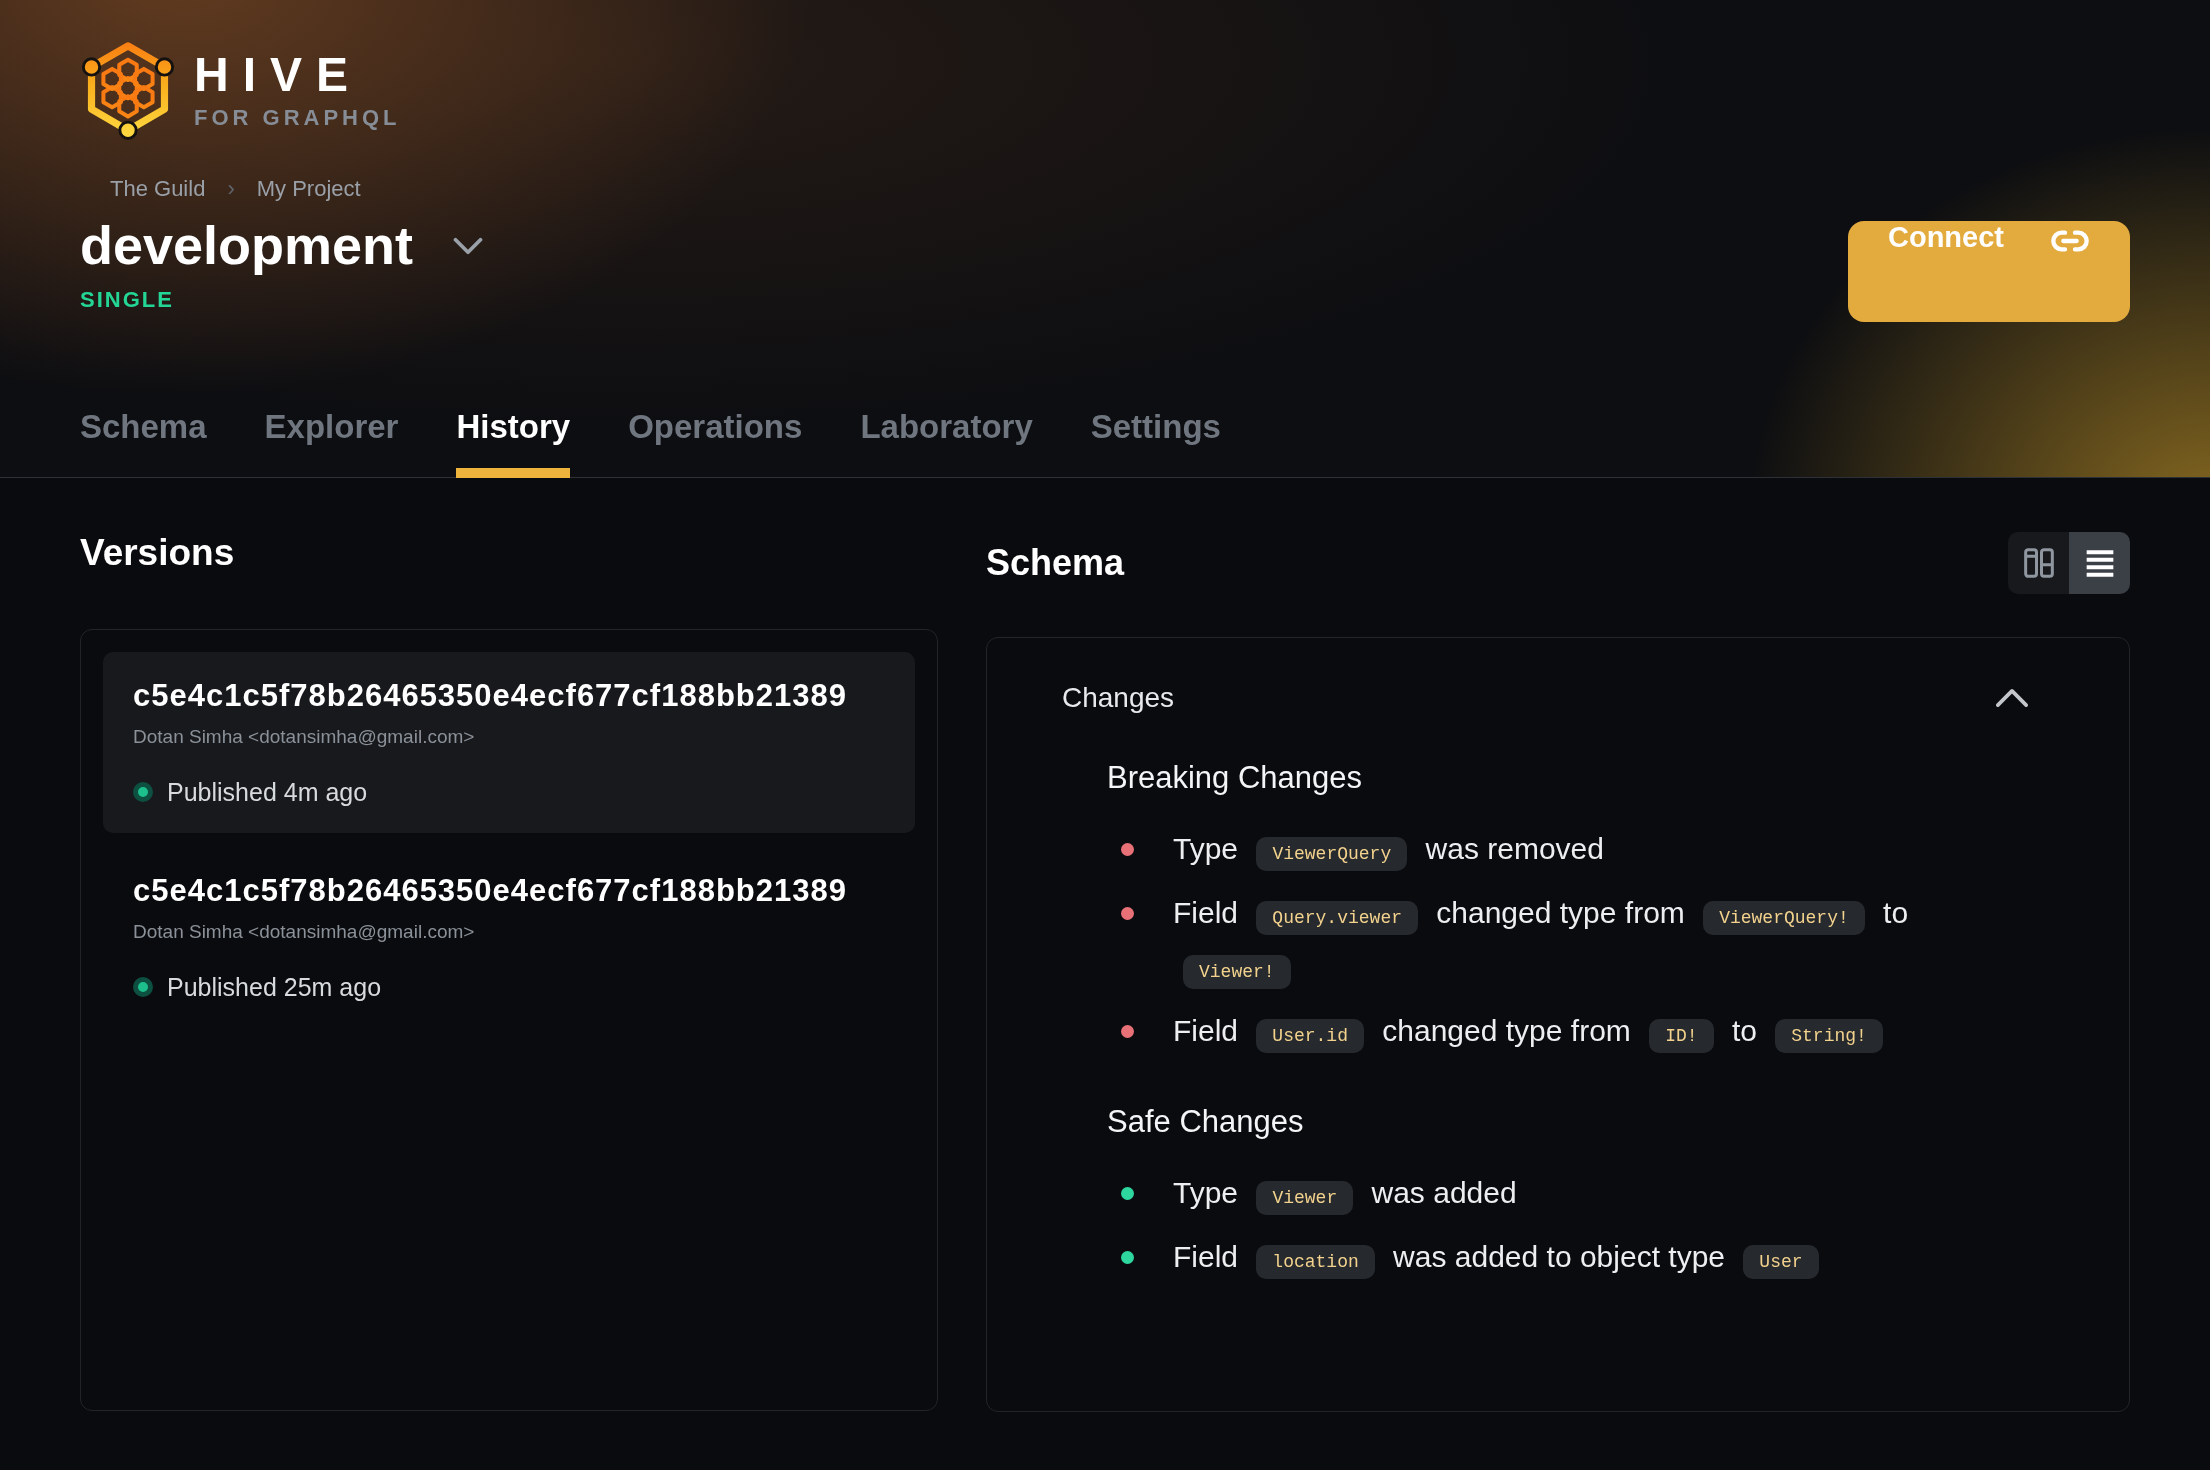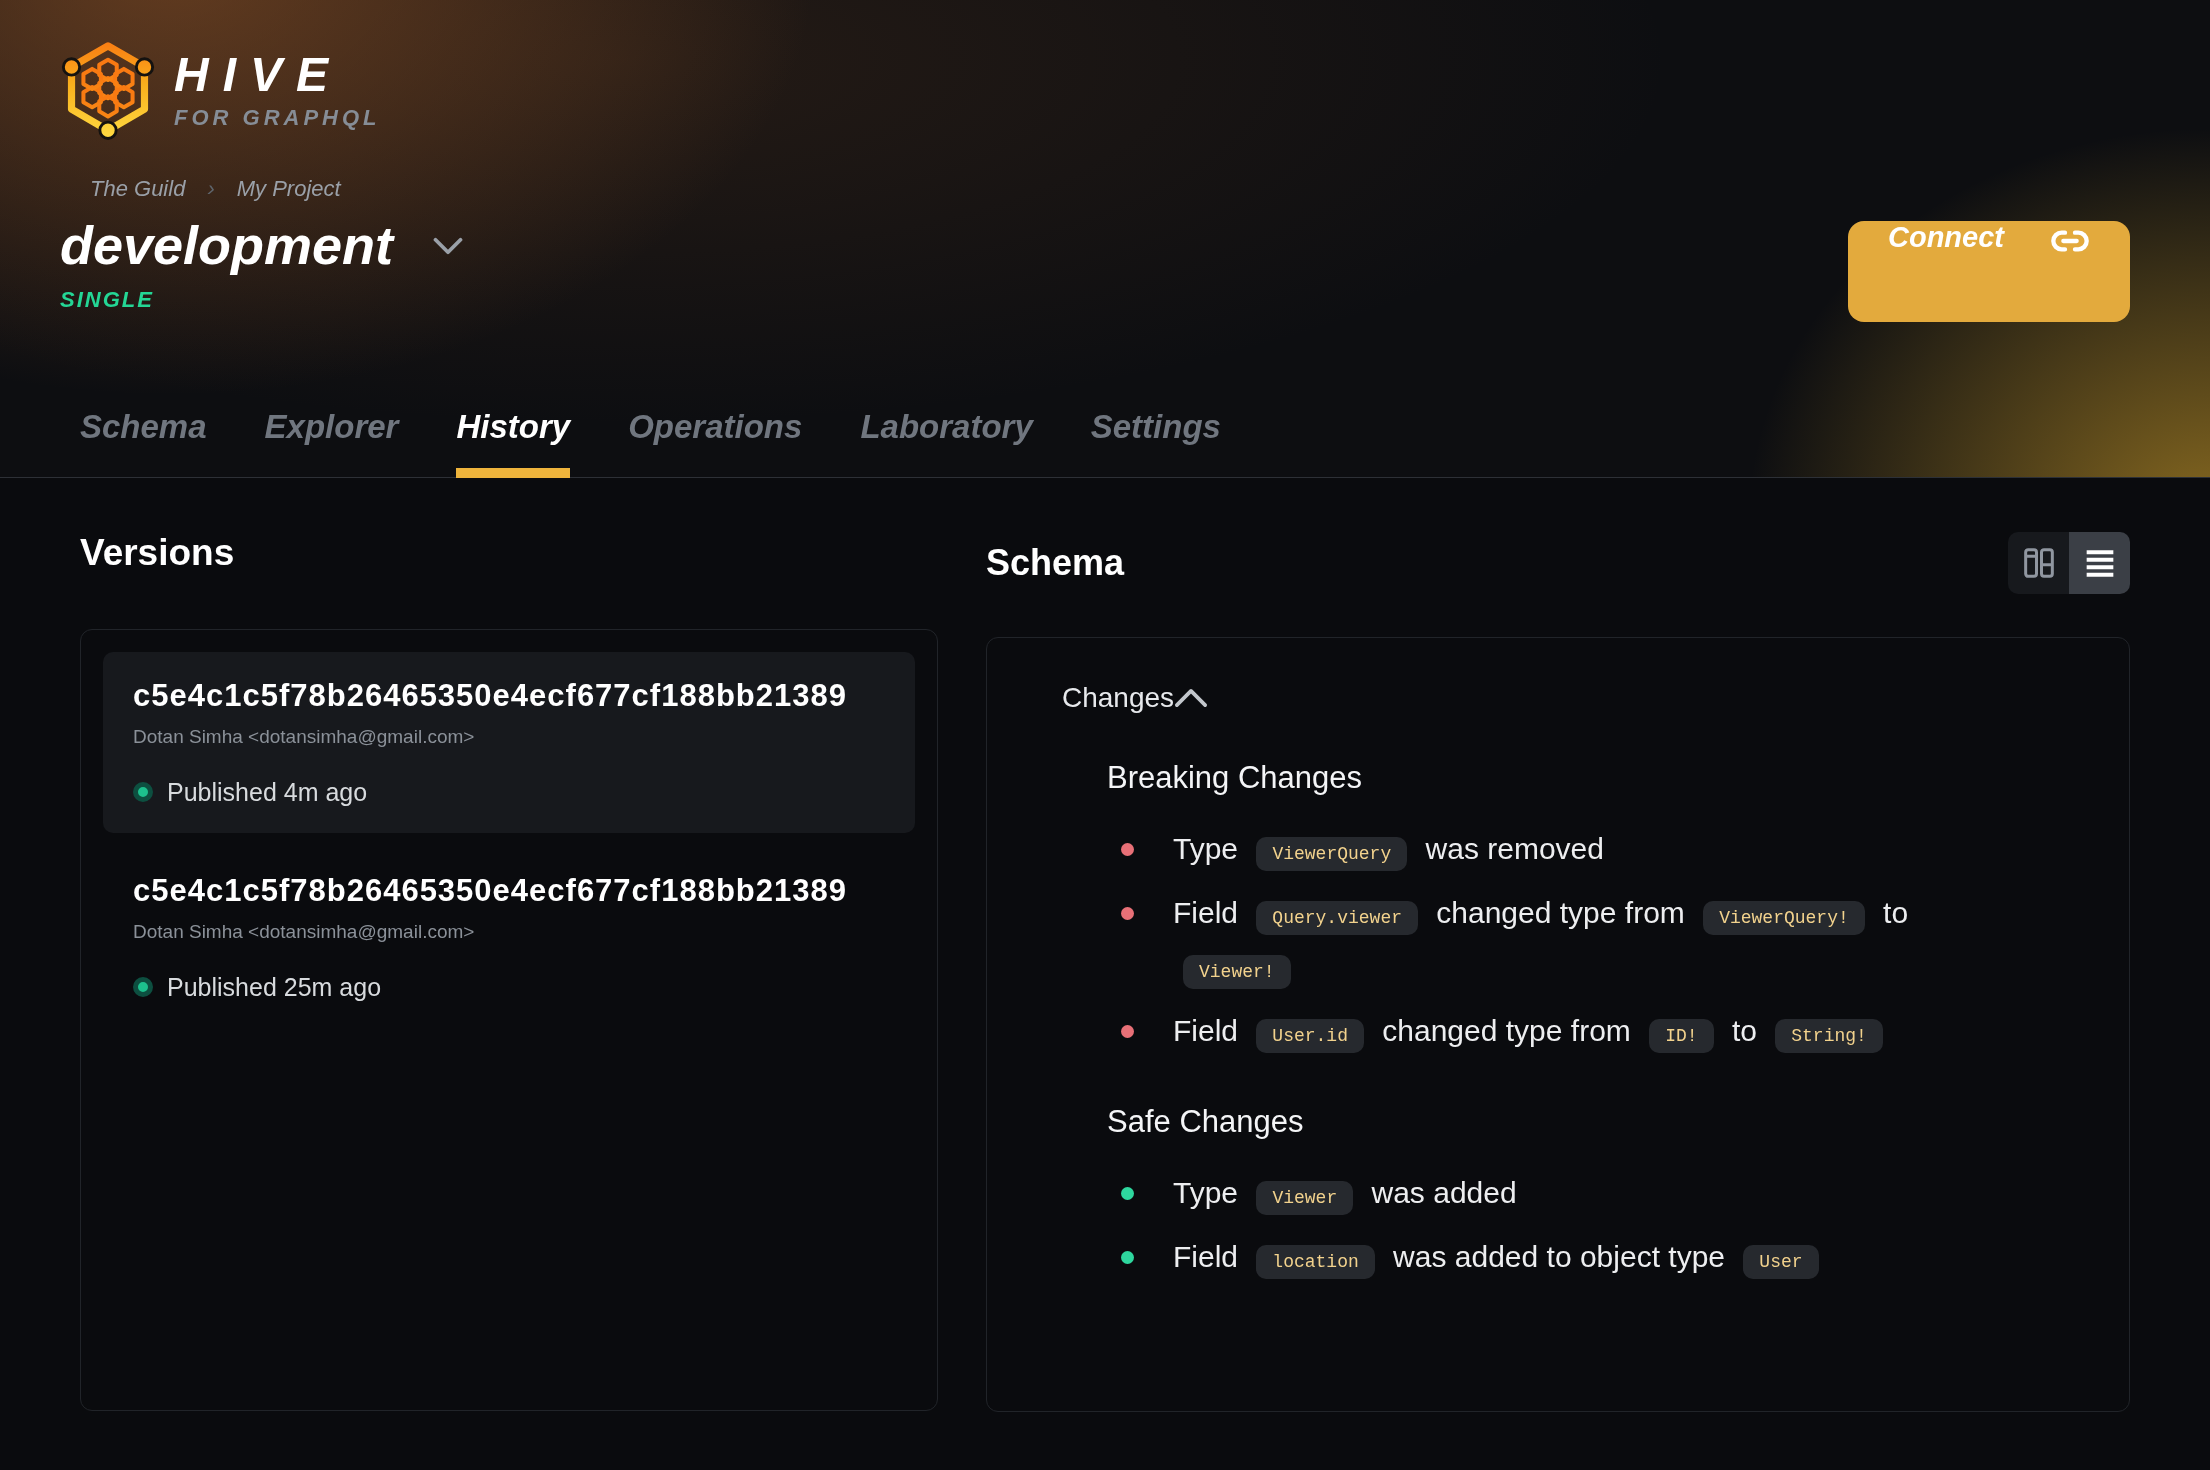--- a/index.html
+++ b/index.html
@@ -11,21 +11,21 @@
   
   .header{
     position:relative;height:478px;box-sizing:border-box;
     border-bottom:1px solid #2d3036;
     background:
       radial-gradient(950px 640px at 170px -40px, rgba(160,92,42,0.55), rgba(160,92,42,0) 68%),
       radial-gradient(1500px 520px at 620px 60px, rgba(120,72,36,0.22), rgba(120,72,36,0) 70%),
       radial-gradient(660px 560px at 2210px 520px, rgba(233,178,44,0.55), rgba(233,178,44,0) 70%),
       #0d0e11;
   }
-  .header-inner{padding:40px 60px 0;font-style:italic;}
+  .header-inner{padding:40px 80px 0;}
   .logo-row{display:flex;align-items:center;gap:18px;}
   .hive-logo{width:96px;height:100px;flex:none;}
   .brand-name{font-size:48px;font-weight:800;letter-spacing:14px;color:#fff;line-height:1;}
   .brand-tagline{font-size:22px;font-weight:700;letter-spacing:4px;color:#868d96;margin-top:8px;line-height:1;}
   .breadcrumb{margin-top:36px;display:flex;align-items:center;gap:22px;font-size:22px;color:#9aa0a8;margin-left:30px;}
   .crumb{cursor:pointer;}
   .crumb-sep{color:#5f656c;font-size:22px;}
   .title-row{display:flex;align-items:center;gap:40px;margin-top:14px;}
   .page-title{font-size:54px;font-weight:700;line-height:1.1;margin:0;}
   .badge-single{margin-top:12px;font-size:22px;font-weight:700;letter-spacing:2px;color:#24d695;}
@@ -59,21 +59,21 @@
   .schema-col{flex:1;min-width:0;}
   .schema-header{display:flex;align-items:center;justify-content:space-between;}
   .schema-title{font-size:36px;font-weight:700;margin:0;}
   .view-toggle{display:flex;border-radius:10px;overflow:hidden;}
   .toggle-btn{width:61px;height:62px;display:flex;align-items:center;justify-content:center;background:#17191d;cursor:pointer;}
   .toggle-btn.active{background:#3b3f46;}
   .changes-panel{
     margin-top:43px;height:775px;box-sizing:border-box;
     border:1px solid #212429;border-radius:12px;padding:44px 0 0;
   }
-  .changes-header{display:flex;align-items:center;justify-content:flex-start;padding:0 100px 0 75px;cursor:pointer;}
+  .changes-header{display:flex;align-items:center;justify-content:space-between;padding:0 100px 0 75px;cursor:pointer;}
   .changes-title{font-size:28px;color:#e7e9ec;}
   .changes-body{padding:0 90px 0 120px;}
   .section-title{font-size:31px;font-weight:400;color:#f4f5f7;margin:46px 0 0;}
   .changes-list{list-style:none;margin:26px 0 0;padding:0;}
   .changes-list li{
     position:relative;font-size:30px;color:#edeef0;line-height:1.8;
     padding-left:66px;margin-bottom:10px;
   }
   .changes-list li::before{
     content:"";position:absolute;left:14px;top:21px;width:13px;height:13px;

